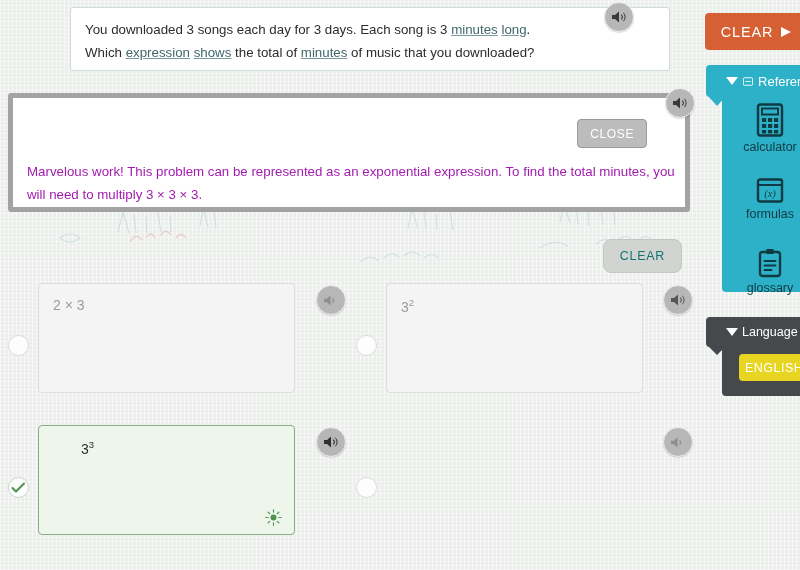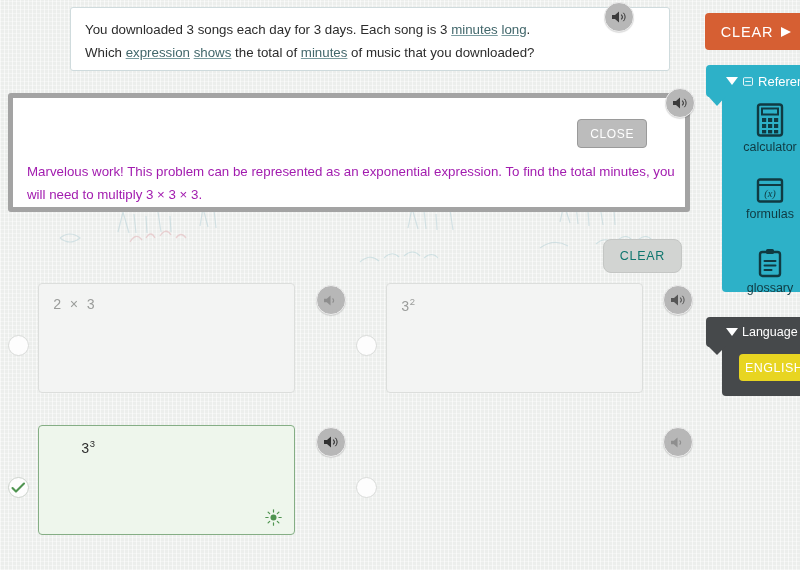--- a/index.html
+++ b/index.html
@@ -113,21 +113,21 @@
 
   
   #choices {
     position: absolute;
     left: 0; top: 283px;
     width: 700px; height: 287px;
     z-index: 5;
   }
   .choice {
     position: absolute;
-    width: 295px; height: 122px; font-family: Liberation Mono, monospace;
+    width: 295px; height: 122px;
   }
   .choice-card {
     position: absolute;
     left: 38px; top: 0;
     width: 257px; height: 110px;
     background: #f3f4f3;
     border: 1px solid #dcdedc;
     border-radius: 4px;
   }
   .choice-label {

